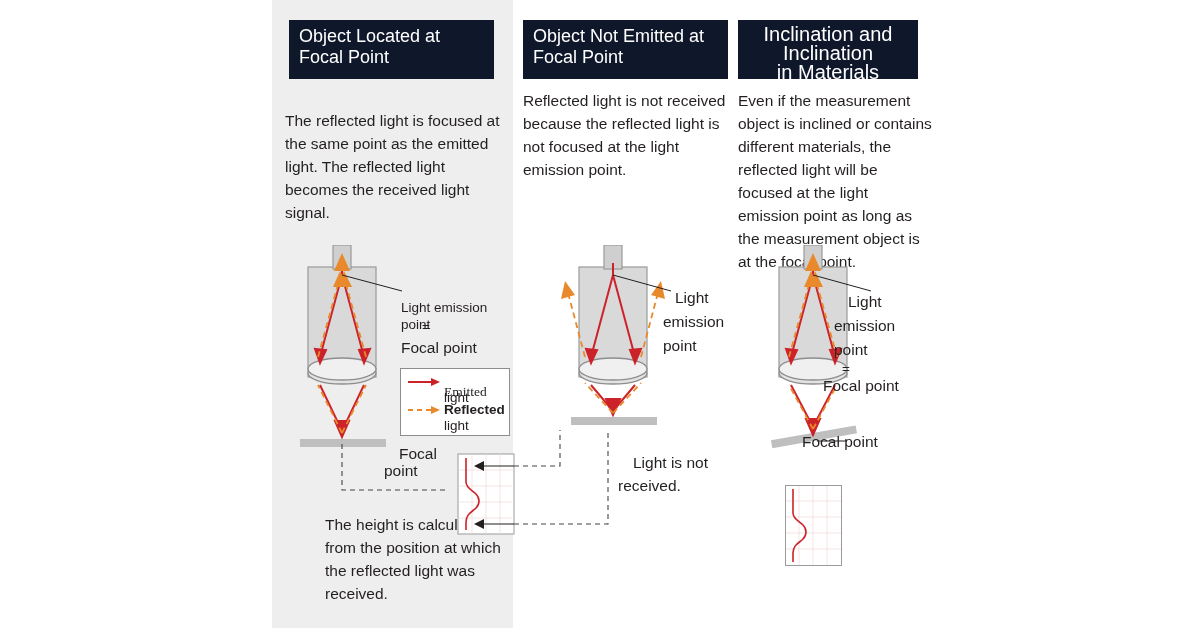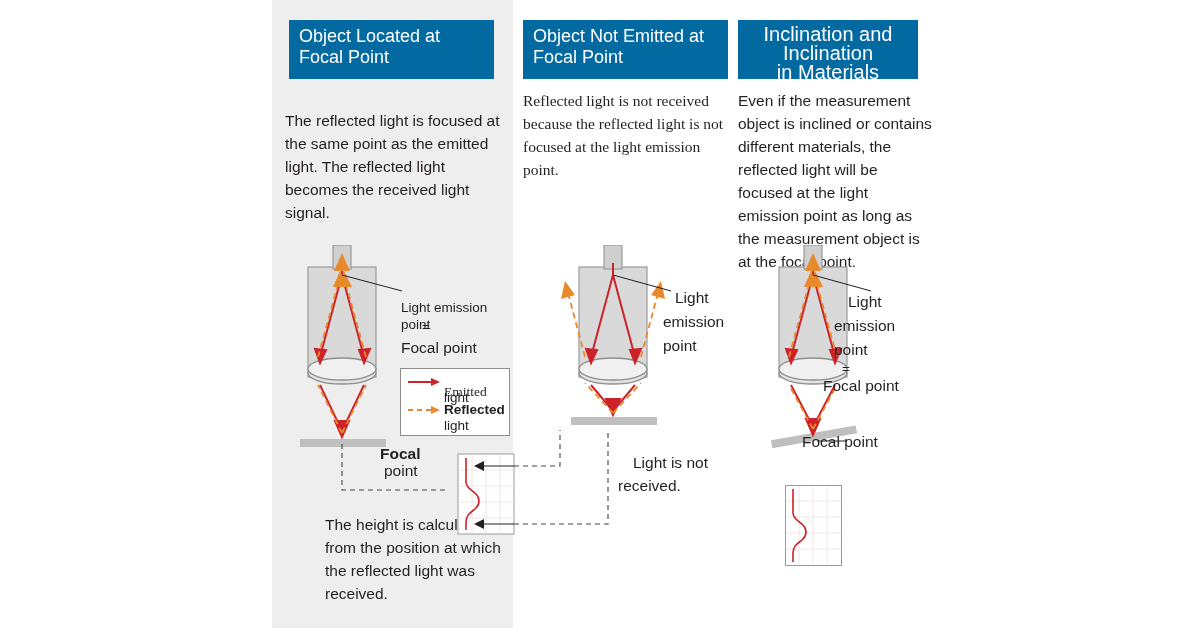--- a/index.html
+++ b/index.html
@@ -32,39 +32,39 @@
   .col {
     position: absolute;
     top: 0;
   }
   .col-1 { left: 272px; width: 241px; }
   .col-2 { left: 513px; width: 225px; }
   .col-3 { left: 738px; width: 210px; }
 
   .hdr {
     position: absolute;
-    background: #0369a1;
+    background: #0f172a;
     color: #ffffff;
     font-size: 18px;
     line-height: 21px;
     padding: 6px 10px 22px 10px;
     box-sizing: border-box;
   }
   .hdr-1 { left: 17px; top: 20px; width: 205px; height: 59px; }
   .hdr-2 { left: 10px; top: 20px; width: 205px; height: 59px; }
   .hdr-3 { left: 0px;  top: 20px; width: 180px; height: 59px; font-size: 20px; line-height: 19px; text-align: center; padding-top: 5px;}
 
   .body-text {
     position: absolute;
     color: #231f20;
     font-size: 15.5px;
     line-height: 23px;
   }
   .bt-1 { left: 13px; top: 89px; width: 215px; margin-top: 20px; }
-  .bt-2 { left: 10px; top: 89px; width: 210px; font-family: Liberation Serif, serif; }
+  .bt-2 { left: 10px; top: 89px; width: 210px; }
   .bt-3 { left: 0px;  top: 89px; width: 195px; }
 
   .note {
     position: absolute;
     color: #231f20;
     font-size: 15.5px;
     line-height: 23px;
     margin-left: 40px;
   }
   .note-height { left: 13px; top: 513px; width: 190px; }
@@ -128,21 +128,21 @@
         </g>
 
         <line x1="70" y1="30" x2="130" y2="46" stroke="#231f20" stroke-width="1"></line>
       </svg>
     </div>
 
     <div class="lbl" style="left:129px; top:299px; width:115px;">Light emission point</div>
     <div class="lbl" style="left:150px; top:318px;">=</div>
     <div class="lbl lbl-bigger" style="left:129px; top:338px;">Focal point</div>
 
-    <div class="lbl lbl-bigger" style="left:108px; top:444px;font-weight:bold;">Focal</div>
+    <div class="lbl lbl-bigger" style="left:127px; top:444px;">Focal</div>
     <div class="lbl lbl-bigger" style="left:112px; top:461px;">point</div>
 
     <div class="dgm" style="left:128px; top:368px; width:110px; height:68px;">
       <svg width="110" height="68" viewBox="0 0 110 68">
         <rect x="0.5" y="0.5" width="109" height="67" fill="#ffffff" stroke="#8d8d8d" stroke-width="1"></rect>
         <line x1="8" y1="14" x2="34" y2="14" stroke="#cc2229" stroke-width="2"></line>
         <polygon points="40,14 31,10 31,18" fill="#cc2229"></polygon>
         <line x1="8" y1="42" x2="34" y2="42" stroke="#e8892b" stroke-width="2" stroke-dasharray="5 4"></line>
         <polygon points="40,42 31,38 31,46" fill="#e8892b"></polygon>
       </svg>

